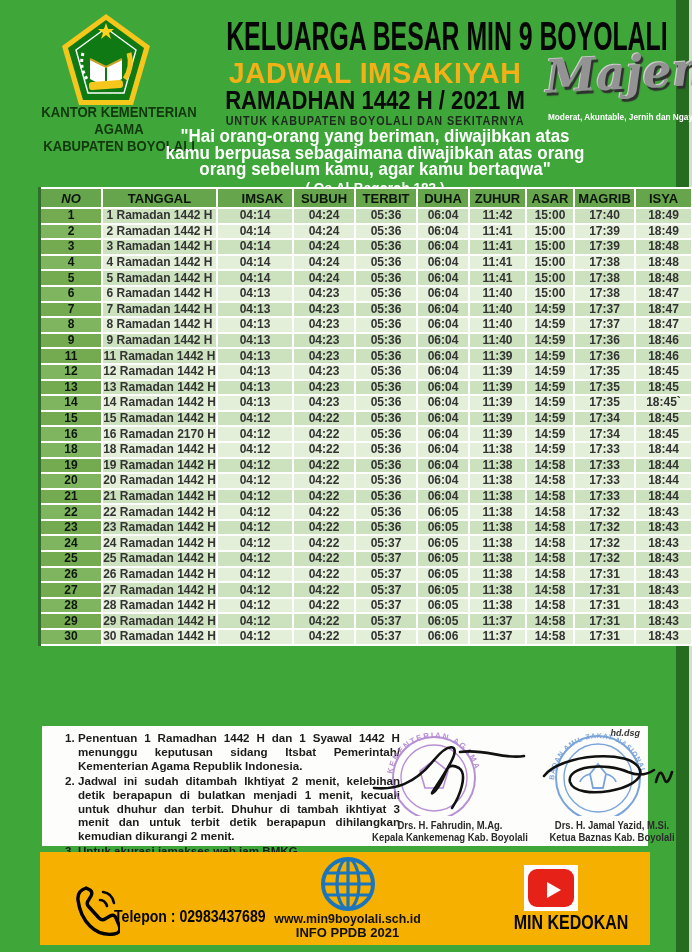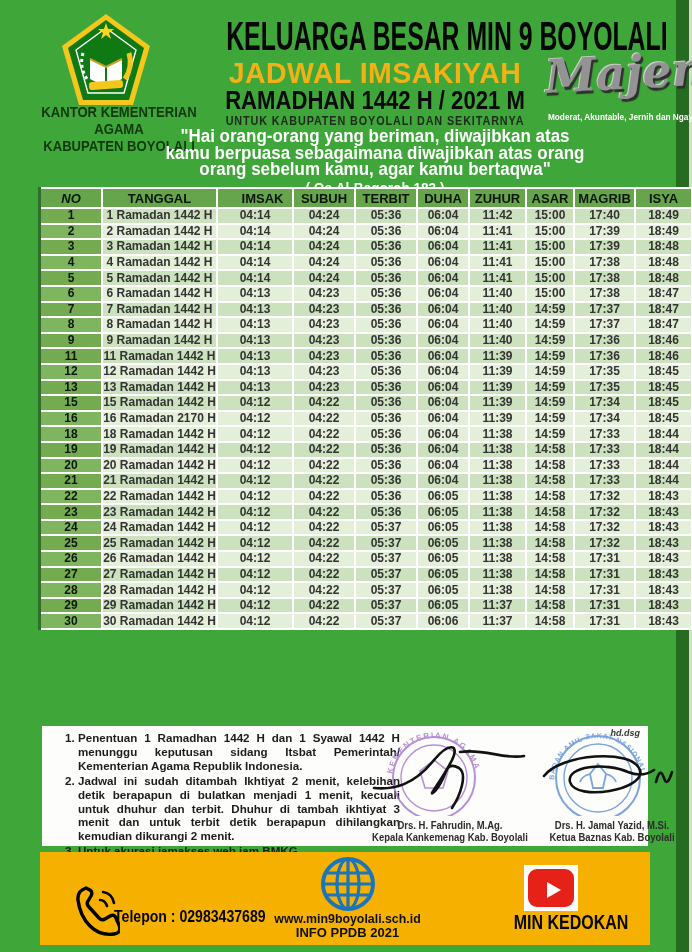--- a/index.html
+++ b/index.html
@@ -269,20 +269,32 @@
           <td class="data">13 Ramadan 1442 H</td>
           <td class="data">04:13</td>
           <td class="data">04:23</td>
           <td class="data">05:36</td>
           <td class="data">06:04</td>
           <td class="data">11:39</td>
           <td class="data">14:59</td>
           <td class="data">17:35</td>
           <td class="data">18:45</td>
         </tr>
+        <tr class="even">
+          <td class="no">14</td>
+          <td class="data">14 Ramadan 1442 H</td>
+          <td class="data">04:13</td>
+          <td class="data">04:23</td>
+          <td class="data">05:36</td>
+          <td class="data">06:04</td>
+          <td class="data">11:39</td>
+          <td class="data">14:59</td>
+          <td class="data">17:35</td>
+          <td class="data">18:45`</td>
+        </tr>
         <tr class="odd">
           <td class="no">15</td>
           <td class="data">15 Ramadan 1442 H</td>
           <td class="data">04:12</td>
           <td class="data">04:22</td>
           <td class="data">05:36</td>
           <td class="data">06:04</td>
           <td class="data">11:39</td>
           <td class="data">14:59</td>
           <td class="data">17:34</td>

